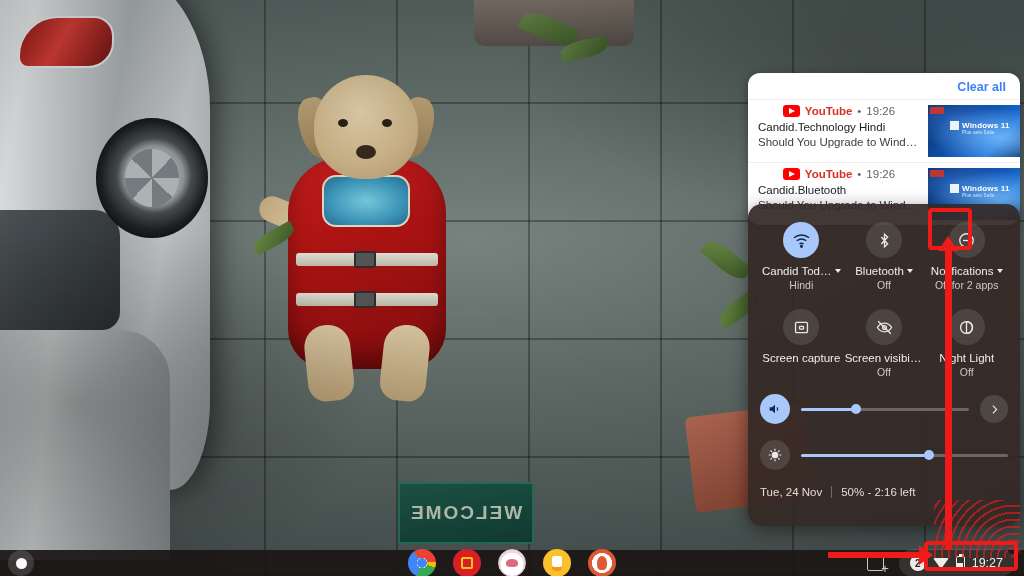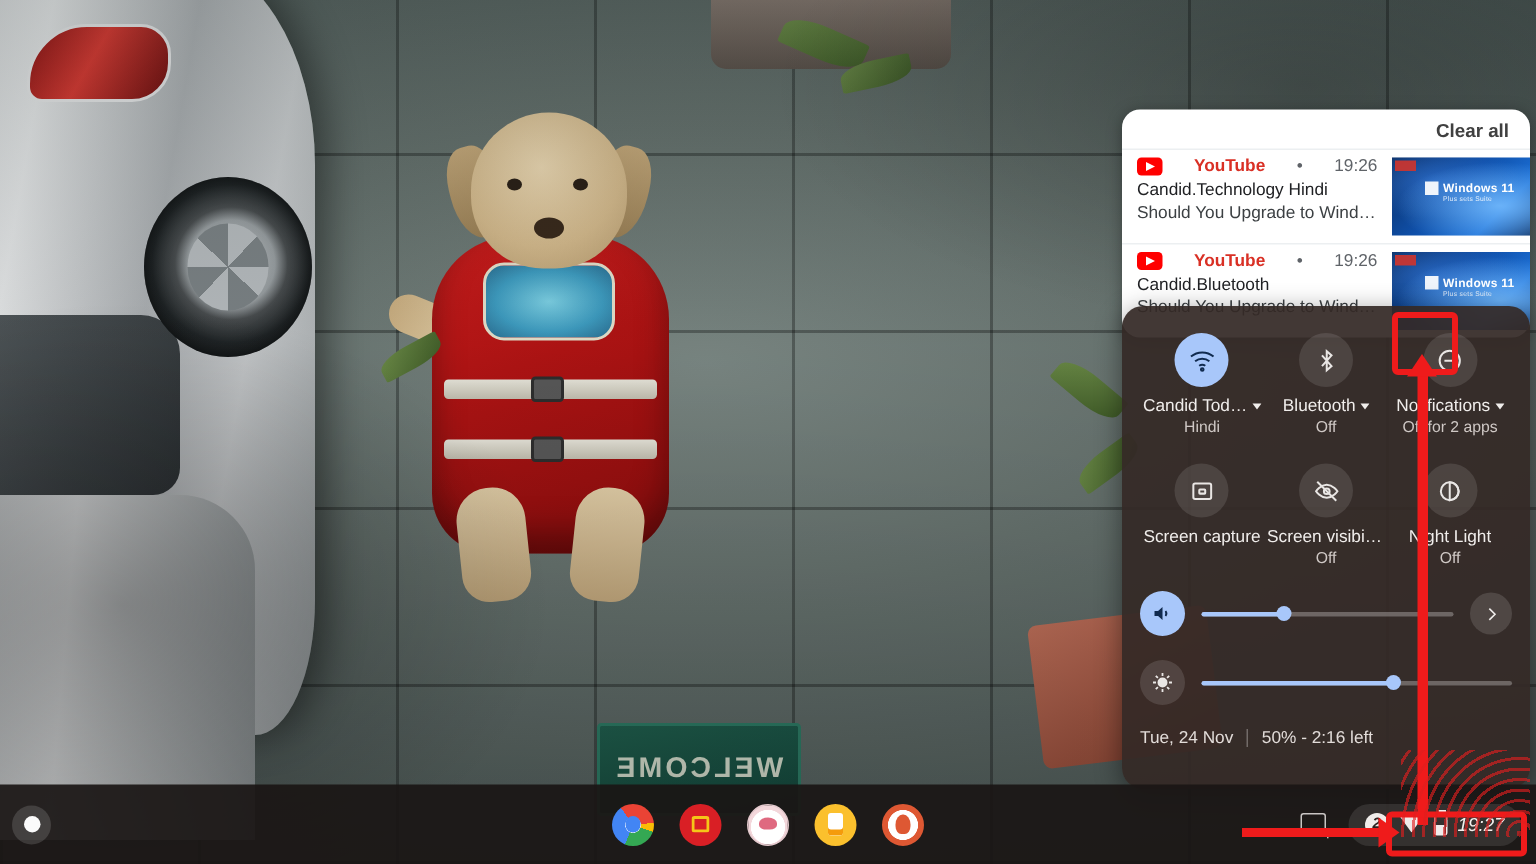--- a/index.html
+++ b/index.html
@@ -169,27 +169,27 @@
     position: absolute; left: 748px; top: 73px;
     width: 272px; border-radius: 12px;
     background: #ffffff;
     box-shadow: 0 2px 10px rgba(0,0,0,0.35);
     overflow: hidden;
   }
   .notif-header {
     display: flex; justify-content: flex-end; align-items: center;
     padding: 7px 14px 5px 14px;
   }
-  .clear-all { color: #404040; font-size: 12.5px; font-weight: 600; cursor: pointer; }
+  .clear-all { color: #3b82f6; font-size: 12.5px; font-weight: 600; cursor: pointer; }
   .notif-row {
     display: flex; gap: 8px; padding: 5px 0 5px 10px;
     border-top: 1px solid #eceff1;
   }
   .notif-body { flex: 1; min-width: 0; }
-  .notif-meta { display: flex; align-items: center; gap: 21px; margin-bottom: 3px; }
+  .notif-meta { display: flex; align-items: center; gap: 5px; margin-bottom: 3px; justify-content: center; }
   .yt-icon {
     width: 17px; height: 12px; background: #ff0000; border-radius: 3px;
     display: inline-flex; align-items: center; justify-content: center; flex: none;
   }
   .yt-icon::after {
     content: ""; border-left: 6px solid #fff;
     border-top: 3.5px solid transparent; border-bottom: 3.5px solid transparent;
     margin-left: 1px;
   }
   .yt-name { color: #d93025; font-size: 11.5px; font-weight: 600; }
@@ -306,23 +306,23 @@
   }
   .next-btn svg { width: 13px; height: 13px; stroke: #efecea; stroke-width: 2; fill: none; }
   .qs-footer {
     display: flex; align-items: center; gap: 9px;
     margin-top: 16px; font-size: 11.5px; color: #e2dcd9;
   }
   .qs-sep { width: 1px; height: 12px; background: rgba(255,255,255,0.3); }
 
   
   #shelf {
-    position: absolute; left: 0; bottom: 0; width: 1024px; height: 53px;
+    position: absolute; left: 0; bottom: 0; width: 1024px; height: 26px;
     background: rgba(26,22,21,0.92);
-    display: flex; align-items: center; font-style: italic;
+    display: flex; align-items: center;
   }
   .launcher {
     position: absolute; left: 8px; width: 26px; height: 26px; border-radius: 50%;
     background: rgba(255,255,255,0.14);
     display: flex; align-items: center; justify-content: center; cursor: pointer;
   }
   .launcher::after { content: ""; width: 11px; height: 11px; border-radius: 50%; background: #fbfbfb; }
   .shelf-apps {
     position: absolute; left: 50%; transform: translateX(-50%);
     display: flex; gap: 17px; align-items: center;

